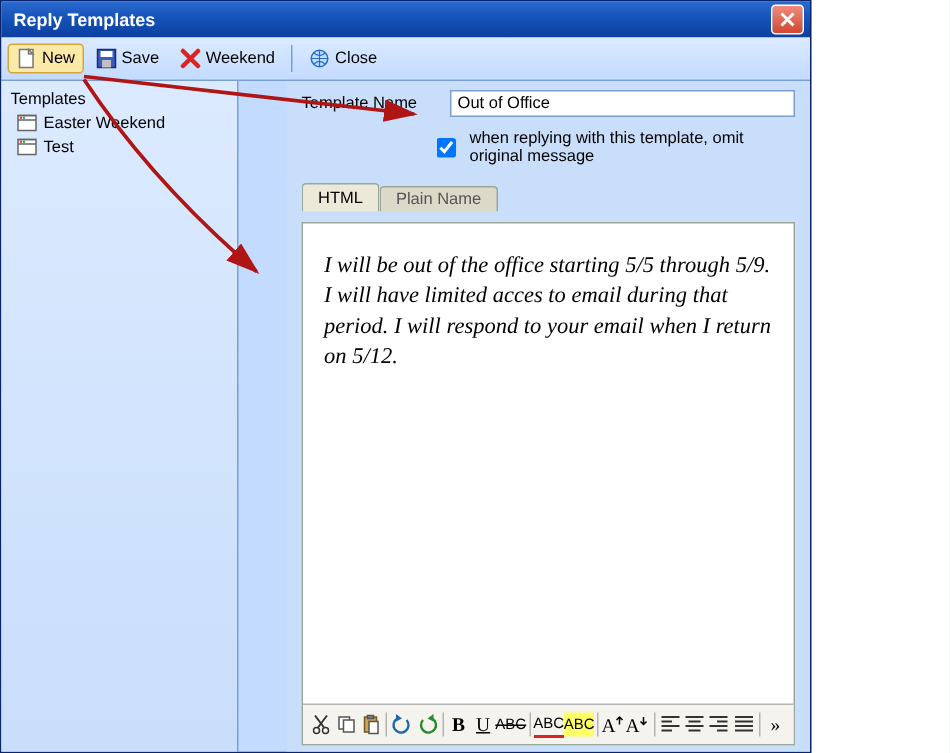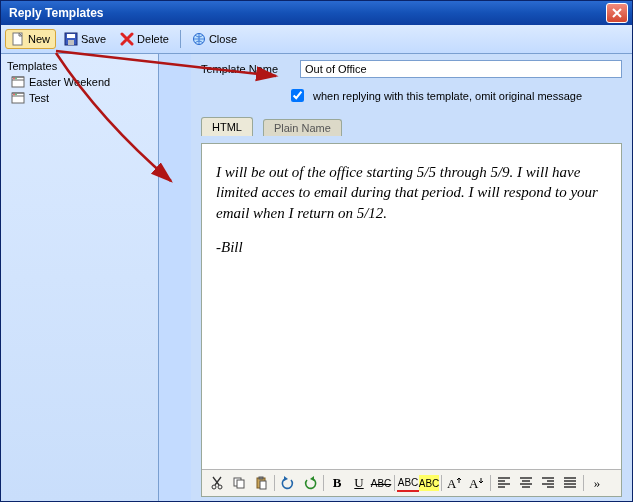--- a/index.html
+++ b/index.html
@@ -3,21 +3,21 @@
 <meta charset="utf-8">
 <style>
   html, body {
     margin: 0;
     padding: 0;
     font-family: Tahoma, Arial, sans-serif;
     font-size: 11px;
     background: #fff;
   }
   .window {
-    width: 633px;
+    width: 541px;
     height: 502px;
     box-sizing: border-box;
     border: 1px solid #0a246a;
     background: #ece9d8;
     display: flex;
     flex-direction: column;
     position: relative;
   }
   
   .titlebar {
@@ -149,21 +149,21 @@
     gap: 0;
     margin-top: 4px;
     position: relative;
   }
   .tab {
     padding: 3px 10px;
     border: 1px solid #9aa899;
     border-bottom: none;
     background: #ece9d8;
     border-radius: 3px 3px 0 0;
-    margin-right: 10px;
+    margin-right: 0;
     font-size: 11px;
     position: relative;
     z-index: 1;
   }
   .tab.inactive {
     background: #dcd9c8;
     color: #555;
     padding-top: 2px;
     padding-bottom: 2px;
     margin-top: 2px;
@@ -257,21 +257,21 @@
         </svg>
       </span>
       <span>Save</span>
     </div>
     <div class="tbtn">
       <span class="ticon">
         <svg width="14" height="14" viewBox="0 0 14 14">
           <path d="M2 2 L12 12 M12 2 L2 12" stroke="#d22" stroke-width="3" stroke-linecap="round"></path>
         </svg>
       </span>
-      <span>Delete</span>
+      <span>Weekend</span>
     </div>
     <div class="tdiv"></div>
     <div class="tbtn">
       <span class="ticon">
         <svg width="14" height="14" viewBox="0 0 14 14">
           <circle cx="7" cy="7" r="5.5" fill="#bfe2ff" stroke="#2a6ad0"></circle>
           <path d="M1.5 7 H12.5 M7 1.5 V12.5 M3 3 Q7 7 11 3 M3 11 Q7 7 11 11" stroke="#2a6ad0" stroke-width="0.8" fill="none"></path>
         </svg>
       </span>
       <span>Close</span>
@@ -316,21 +316,20 @@
         <span class="label">when replying with this template, omit original message</span>
       </div>
 
       <div class="tabs">
         <div class="tab">HTML</div>
         <div class="tab inactive">Plain Name</div>
       </div>
       <div class="editor-wrap">
         <div class="editor">
           <p>I will be out of the office starting 5/5 through 5/9. I will have limited acces to email during that period. I will respond to your email when I return on 5/12.</p>
-          <p>-Bill</p>
         </div>
         <div class="editor-toolbar">
           <div class="ebtn">
             <svg width="14" height="14" viewBox="0 0 14 14">
               <circle cx="4" cy="11" r="2" fill="none" stroke="#333"></circle>
               <circle cx="10" cy="11" r="2" fill="none" stroke="#333"></circle>
               <path d="M5 9 L11 1 M9 9 L3 1" stroke="#333" stroke-width="1.3"></path>
             </svg>
           </div>
           <div class="ebtn">

